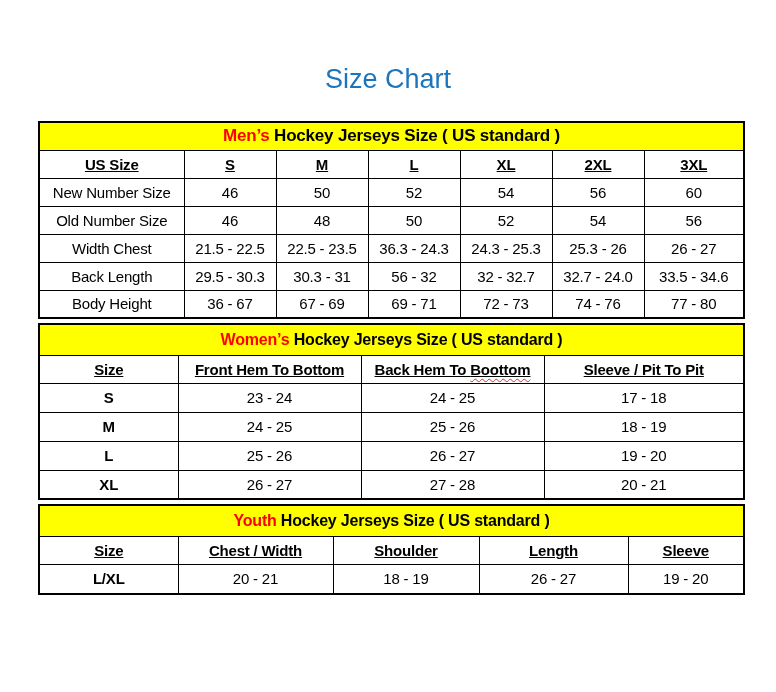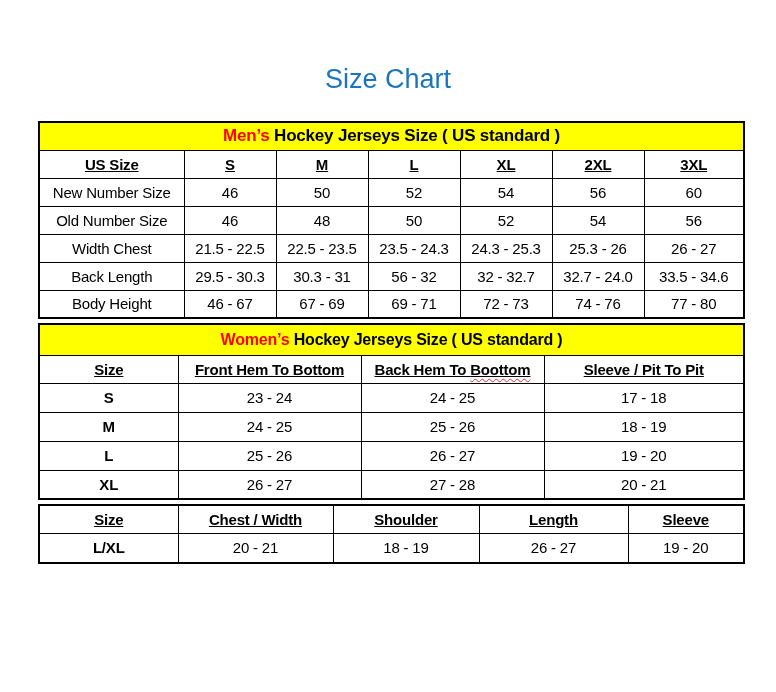--- a/index.html
+++ b/index.html
@@ -105,37 +105,37 @@
           <td class="val">48</td>
           <td class="val">50</td>
           <td class="val">52</td>
           <td class="val">54</td>
           <td class="val">56</td>
         </tr>
         <tr>
           <td class="lbl">Width Chest</td>
           <td class="val">21.5 - 22.5</td>
           <td class="val">22.5 - 23.5</td>
-          <td class="val">23.5 - 24.3</td>
+          <td class="val">36.3 - 24.3</td>
           <td class="val">24.3 - 25.3</td>
           <td class="val">25.3 - 26</td>
           <td class="val">26 - 27</td>
         </tr>
         <tr>
           <td class="lbl">Back Length</td>
           <td class="val">29.5 - 30.3</td>
           <td class="val">30.3 - 31</td>
           <td class="val">56 - 32</td>
           <td class="val">32 - 32.7</td>
           <td class="val">32.7 - 24.0</td>
           <td class="val">33.5 - 34.6</td>
         </tr>
         <tr>
           <td class="lbl">Body Height</td>
-          <td class="val">46 - 67</td>
+          <td class="val">36 - 67</td>
           <td class="val">67 - 69</td>
           <td class="val">69 - 71</td>
           <td class="val">72 - 73</td>
           <td class="val">74 - 76</td>
           <td class="val">77 - 80</td>
         </tr>
       </tbody>
     </table>
 
     <table class="size-table womens">
@@ -185,20 +185,23 @@
     <table class="size-table youth">
       <colgroup>
         <col style="width:139px">
           <col style="width:155px">
           <col style="width:146px">
           <col style="width:149px">
           <col>
       </colgroup>
       <tbody>
         <tr>
+          <td class="banner-cell" colspan="5"><span class="hl">Youth</span><span> Hockey Jerseys Size ( US standard )</span></td>
+        </tr>
+        <tr>
           <th class="col">Size</th>
           <th class="col">Chest / Width</th>
           <th class="col">Shoulder</th>
           <th class="col">Length</th>
           <th class="col">Sleeve</th>
         </tr>
         <tr>
           <td class="lbl">L/XL</td>
           <td class="val">20 - 21</td>
           <td class="val">18 - 19</td>

